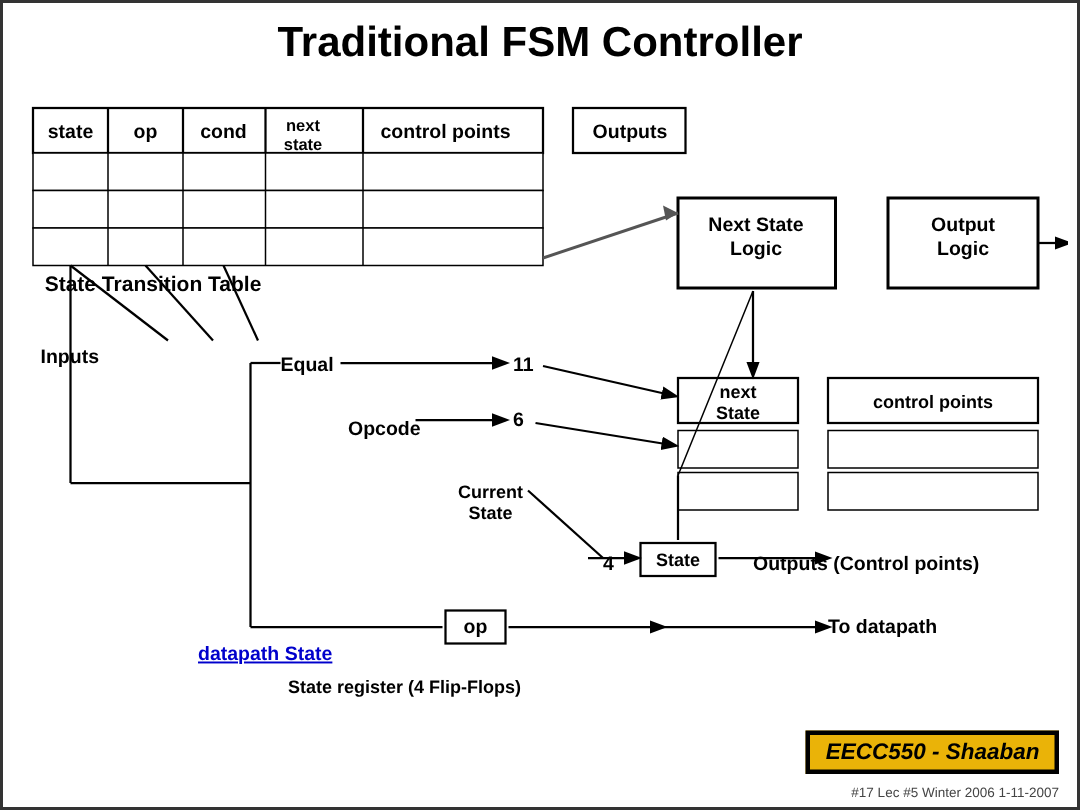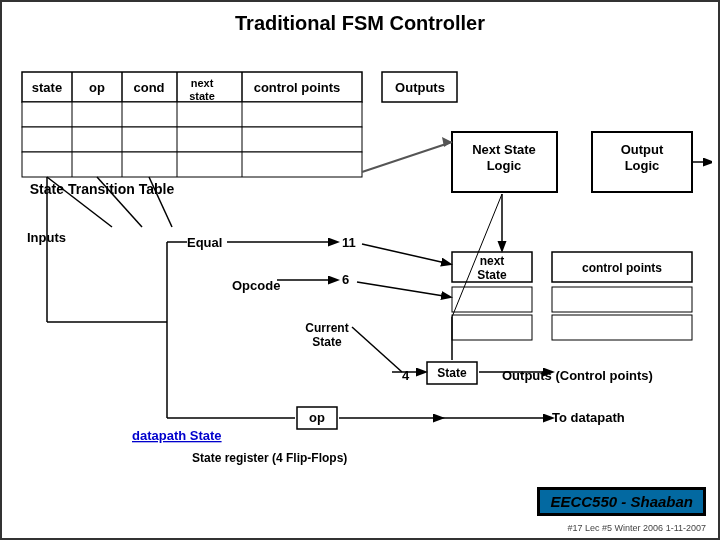--- a/index.html
+++ b/index.html
@@ -13,21 +13,21 @@
     }
     .page {
       width: 720px;
       height: 540px;
       background: #fff;
       border: 2px solid #333;
       position: relative;
       padding: 10px;
     }
     .title {
-      font-size: 20px;
+      font-size: 28px;
       font-weight: bold;
       text-align: center;
       margin-bottom: 10px;
       color: #000;
     }
     .eecc-box {
       position: absolute;
       bottom: 18px;
       right: 10px;
       border: 3px solid #000;
@@ -191,17 +191,17 @@
 
     <line x1="155" y1="210" x2="155" y2="386" stroke="#000" stroke-width="1.5"></line>
     <line x1="155" y1="386" x2="283" y2="386" stroke="#000" stroke-width="1.5"></line>
 
     <line x1="155" y1="210" x2="175" y2="210" stroke="#000" stroke-width="1.5"></line>
 
     <line x1="340" y1="295" x2="390" y2="340" stroke="#000" stroke-width="1.5"></line>
 
   </svg>
 
-  <div class="eecc-box" style="bottom:22px; right:12px; border:3px solid #000; font-style:italic; font-size:15px; font-weight:bold; padding:3px 10px; position:absolute; background:#0369a1;">EECC550 - Shaaban</div>
+  <div class="eecc-box" style="bottom:22px; right:12px; border:3px solid #000; font-style:italic; font-size:15px; font-weight:bold; padding:3px 10px; position:absolute; background:#eab308;">EECC550 - Shaaban</div>
 
   <div class="footer-line" style="bottom:5px; right:12px; font-size:9px; color:#444; position:absolute;">#17  Lec #5  Winter 2006  1-11-2007</div>
 
 </div>
 
 </body></html>

